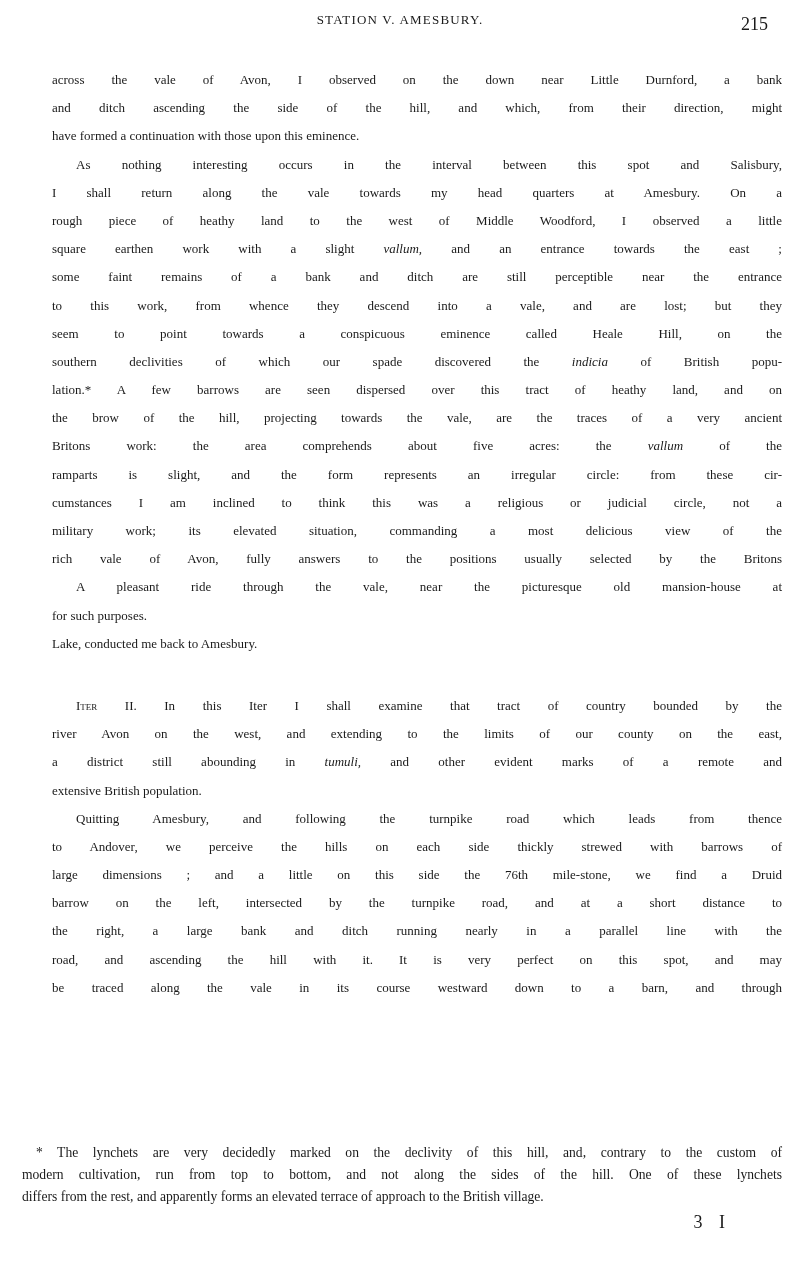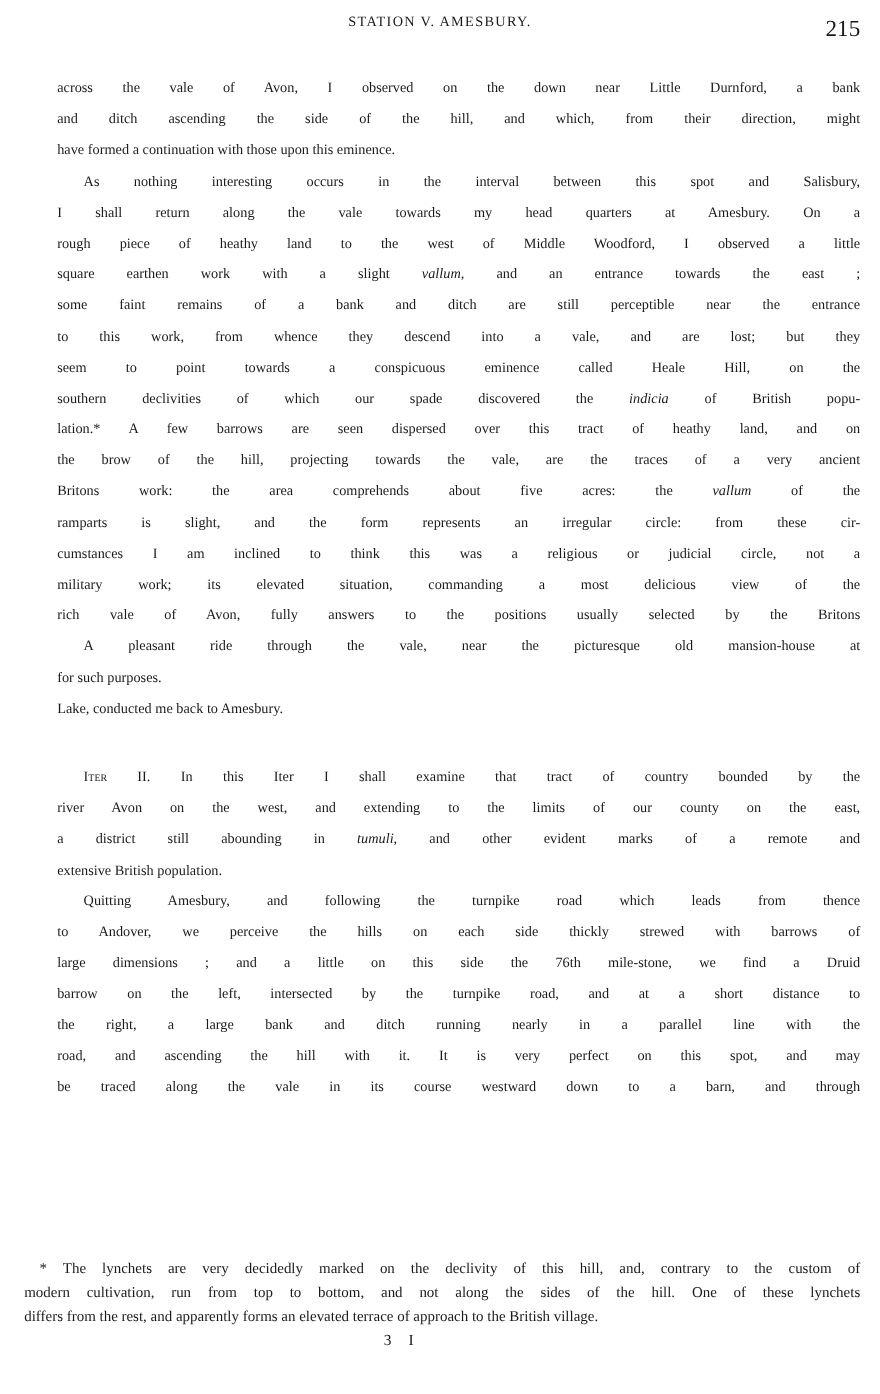--- a/index.html
+++ b/index.html
@@ -1,36 +1,36 @@
 <!DOCTYPE html>
 <html><head>
   <meta charset="utf-8">
   <style>
     html, body { margin: 0; padding: 0; background: #ffffff; }
     body { width: 800px; height: 1267px; position: relative; overflow: hidden;
       font-family: "Liberation Serif", "DejaVu Serif", serif; color: #1a1a1a; }
     .header { position: absolute; top: 12px; left: 0; width: 800px; height: 30px; }
     .running-head { position: absolute; left: 0; width: 800px; text-align: center;
       top: 0; font-size: 13px; letter-spacing: 1.2px; }
-    .page-number { position: absolute; right: 18px; top: 2px; font-size: 21px; }
+    .page-number { position: absolute; right: 32px; top: 2px; font-size: 18px; }
     .body-text { position: absolute; left: 22px; width: 760px; top: 66px; }
     .line { display: block; height: 28.2px; line-height: 28.2px; font-size: 13px;
       text-align: justify; text-align-last: justify; white-space: nowrap; margin-left: 30px; }
     .line.last { text-align-last: left; }
     .line.indent { padding-left: 24px; }
     .gap { height: 34px; }
     .small-caps { font-variant: small-caps; }
     i { font-style: italic; }
     .footnotes { position: absolute; left: 22px; width: 760px; top: 1142px; }
     .fline { display: block; height: 22px; line-height: 22px; font-size: 13.6px;
       text-align: justify; text-align-last: justify; white-space: nowrap; }
     .fline.last { text-align-last: left; }
     .fline.indent { padding-left: 14px; }
-    .signature { position: absolute; top: 1212px; left: 0; width: 731px; text-align: center;
-      font-size: 14px; letter-spacing: 6px; }
+    .signature { position: absolute; top: 1212px; left: 0; width: 731px; text-align: right;
+      font-size: 18px; letter-spacing: 6px; }
   </style>
 </head>
 <body>
 
 <div class="header">
   <div class="running-head">STATION V.  AMESBURY.</div>
   <div class="page-number">215</div>
 </div>
 
 <div class="body-text" id="body-text">

